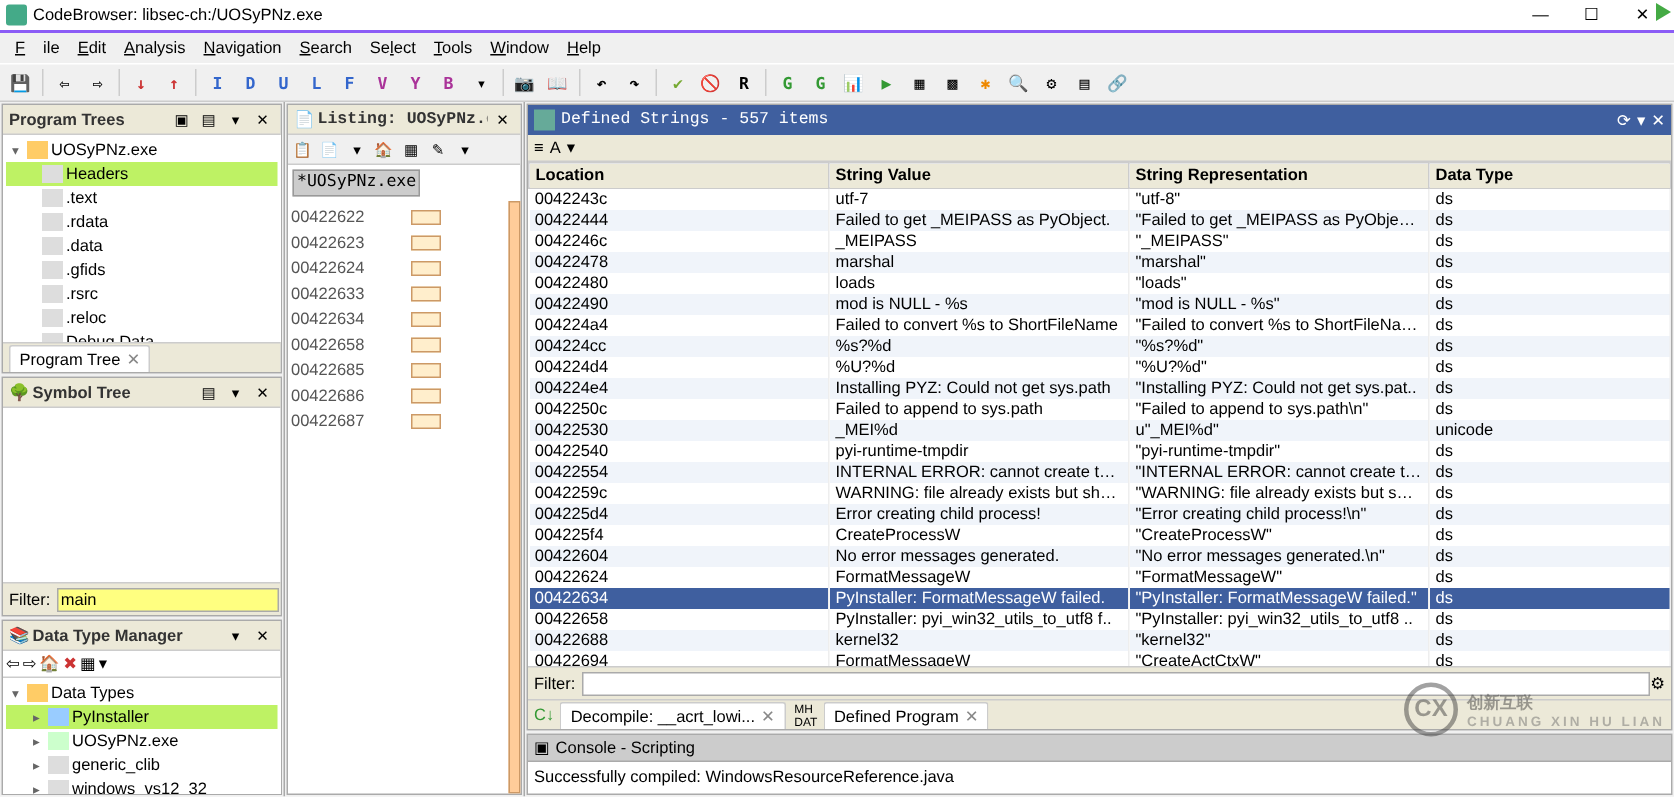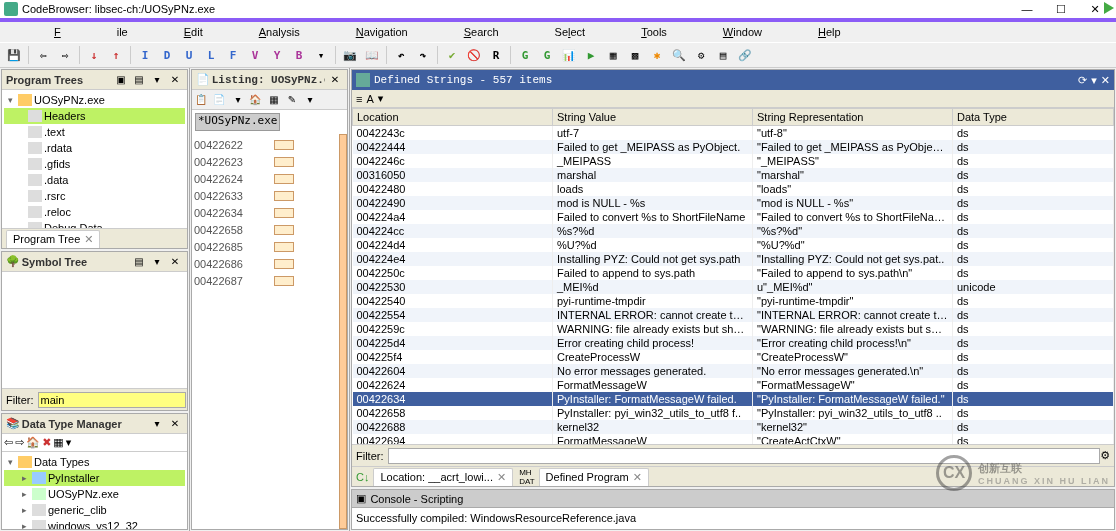--- a/index.html
+++ b/index.html
@@ -1,22 +1,22 @@
 <!DOCTYPE html>
 <html><head>
 <meta charset="utf-8">
 <style>
 * { box-sizing: border-box; margin: 0; padding: 0; font-family: Tahoma, sans-serif; font-size: 11px; }
 html, body { width: 1116px; height: 531px; overflow: hidden; background: #f0f0f0; }
-.titlebar { height: 22px; display: flex; align-items: center; padding: 0 4px; background: #fff; border-bottom: 4px solid #8b5cf6; }
+.titlebar { height: 22px; display: flex; align-items: center; padding: 0 4px; background: #fff; border-bottom: 2px solid #8b5cf6; }
 .titlebar .icon { width: 14px; height: 14px; background: #4a8; border-radius: 2px; margin-right: 4px; }
 .titlebar .title { flex: 1; }
 .titlebar .winbtn { width: 34px; height: 18px; text-align: center; line-height: 18px; cursor: pointer; }
 .menubar { height: 20px; display: flex; align-items: center; padding: 0 4px; background: #f0f0f0; }
-.menubar span { padding: 2px 6px; cursor: pointer; margin-left: 44px; }
+.menubar span { padding: 2px 6px; cursor: pointer; }
 .menubar span u { text-decoration: underline; }
 .toolbar { height: 26px; display: flex; align-items: center; padding: 0 4px; background: #f0f0f0; border-top: 1px solid #fff; border-bottom: 1px solid #ccc; gap: 2px; }
 .toolbar .btn { width: 20px; height: 20px; display: flex; align-items: center; justify-content: center; cursor: pointer; border: 1px solid transparent; font-family: monospace; font-weight: bold; }
 .toolbar .sep { width: 1px; height: 18px; background: #ccc; margin: 0 2px; }
 .main { display: flex; height: 463px; }
 .leftcol { width: 190px; display: flex; flex-direction: column; border-right: 1px solid #aaa; }
 .midcol { width: 160px; display: flex; flex-direction: column; border-right: 1px solid #aaa; }
 .rightcol { flex: 1; display: flex; flex-direction: column; overflow: hidden; }
 .panel { display: flex; flex-direction: column; border: 1px solid #aaa; margin: 1px; background: #fff; overflow: hidden; }
 .panel-hdr { height: 20px; display: flex; align-items: center; padding: 0 4px; background: #ece9d8; border-bottom: 1px solid #ccc; gap: 2px; }
@@ -43,21 +43,21 @@
 .listing-line { display: flex; height: 17px; align-items: center; }
 .listing-line .addr { width: 80px; color: #555; }
 .listing-line .bytes { width: 20px; }
 .marker { width: 8px; background: #ffcc99; border: 1px solid #cc9966; position: absolute; right: 0; top: 0; bottom: 0; }
 .strings-hdr { height: 20px; background: #3f5f9f; color: #fff; display: flex; align-items: center; padding: 0 4px; gap: 4px; }
 .strings-hdr .sicon { width: 14px; height: 14px; background: #6a9; }
 .strings-hdr .stitle { flex: 1; font-family: "Courier New", monospace; }
 .strings-toolbar { height: 18px; display: flex; align-items: center; gap: 4px; padding: 0 4px; background: #ece9d8; border-bottom: 1px solid #ccc; }
 .strings-toolbar span { cursor: pointer; }
 .strings-table { width: 100%; border-collapse: collapse; font-family: "Courier New", monospace; font-size: 11px; table-layout: fixed; }
-.strings-table th { text-align: left; padding: 2px 4px; background: #ece9d8; border: 1px solid #ccc; font-weight: normal; position: sticky; top: 0; }
+.strings-table th { text-align: left; padding: 2px 4px; background: #ece9d8; border: 1px solid #ccc; font-weight: bold; position: sticky; top: 0; }
 .strings-table td { padding: 1px 4px; border-right: 1px solid #eee; white-space: nowrap; overflow: hidden; text-overflow: ellipsis; }
 .strings-table tr.even { background: #f0f4fa; }
 .strings-table tr.sel td { background: #3f5f9f; color: #fff; }
 .strings-body { flex: 1; overflow: auto; }
 .console { border: 1px solid #aaa; margin: 1px; background: #fff; }
 .console-hdr { height: 18px; background: #ccc; border-bottom: 1px solid #aaa; display: flex; align-items: center; padding: 0 4px; font-family: "Courier New", monospace; gap: 4px; }
 .console-body { padding: 4px; font-family: "Courier New", monospace; font-size: 11px; }
 .watermark { position: absolute; right: 6px; bottom: 40px; opacity: 0.45; font-size: 22px; font-weight: bold; color: #333; display: flex; align-items: center; gap: 6px; pointer-events: none; z-index: 50; }
 .watermark .wl { width: 36px; height: 36px; border: 3px solid #333; border-radius: 50%; display: flex; align-items: center; justify-content: center; font-size: 16px; }
 .watermark .sub { font-size: 9px; letter-spacing: 2px; display: block; color: #666; }
@@ -161,25 +161,25 @@
             <div class="tree-node" style="padding-left: 24px;">
               <span class="nicon ci-file"></span>
               <span>.text</span>
             </div>
             <div class="tree-node" style="padding-left: 24px;">
               <span class="nicon ci-file"></span>
               <span>.rdata</span>
             </div>
             <div class="tree-node" style="padding-left: 24px;">
               <span class="nicon ci-file"></span>
+              <span>.data</span>
+            </div>
+            <div class="tree-node" style="padding-left: 24px;">
+              <span class="nicon ci-file"></span>
               <span>.gfids</span>
-            </div>
-            <div class="tree-node" style="padding-left: 24px;">
-              <span class="nicon ci-file"></span>
-              <span>.data</span>
             </div>
             <div class="tree-node" style="padding-left: 24px;">
               <span class="nicon ci-file"></span>
               <span>.rsrc</span>
             </div>
             <div class="tree-node" style="padding-left: 24px;">
               <span class="nicon ci-file"></span>
               <span>.reloc</span>
             </div>
             <div class="tree-node" style="padding-left: 24px;">
@@ -356,21 +356,21 @@
                 <td>"Failed to get _MEIPASS as PyObject.\n"</td>
                 <td>ds</td>
               </tr>
               <tr class="">
                 <td>0042246c</td>
                 <td>_MEIPASS</td>
                 <td>"_MEIPASS"</td>
                 <td>ds</td>
               </tr>
               <tr class="even">
-                <td>00316050</td>
+                <td>00422478</td>
                 <td>marshal</td>
                 <td>"marshal"</td>
                 <td>ds</td>
               </tr>
               <tr class="">
                 <td>00422480</td>
                 <td>loads</td>
                 <td>"loads"</td>
                 <td>ds</td>
               </tr>
@@ -485,21 +485,21 @@
             </tbody>
         </table>
       </div>
       <div class="filter-row">
         <label>Filter:</label>
         <input value="" style="">
         <span class="pbtn">⚙</span>
       </div>
       <div class="tab-strip">
         <span style="color:#393;margin-right:4px">C↓</span>
-        <span class="tab"><span>Location: __acrt_lowi...</span><span class="close">✕</span></span>
+        <span class="tab"><span>Decompile: __acrt_lowi...</span><span class="close">✕</span></span>
         <span style="margin:0 4px;font-size:8px">MH<br>DAT</span>
         <span class="tab"><span>Defined Program</span><span class="close">✕</span></span>
       </div>
     </div>
 
     <div class="console">
       <div class="console-hdr">
         <span>▣</span>
         <span>Console - Scripting</span>
       </div>

